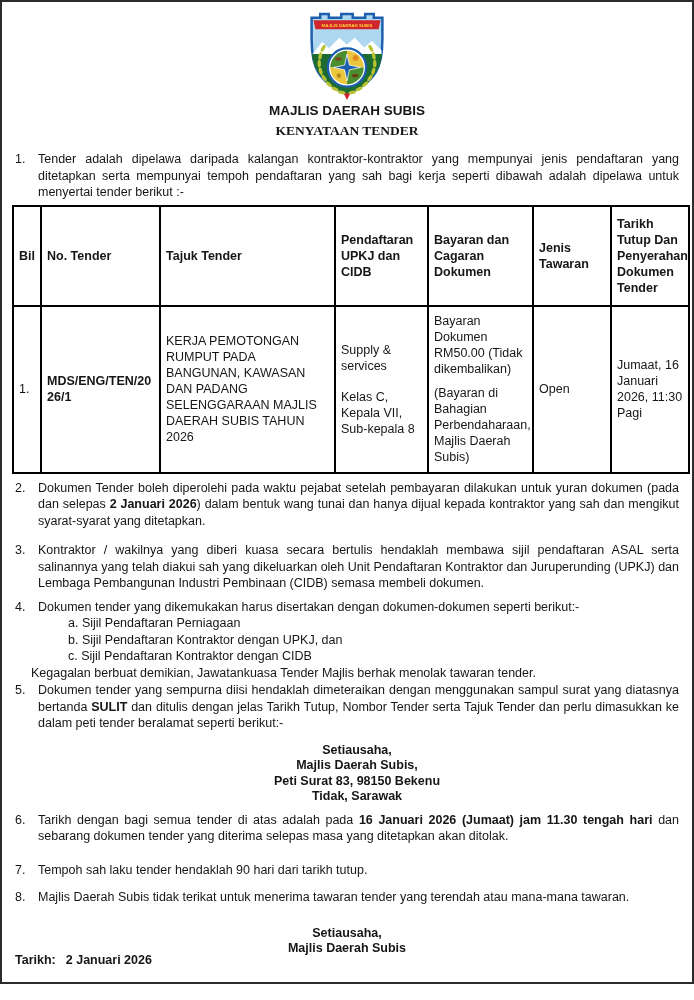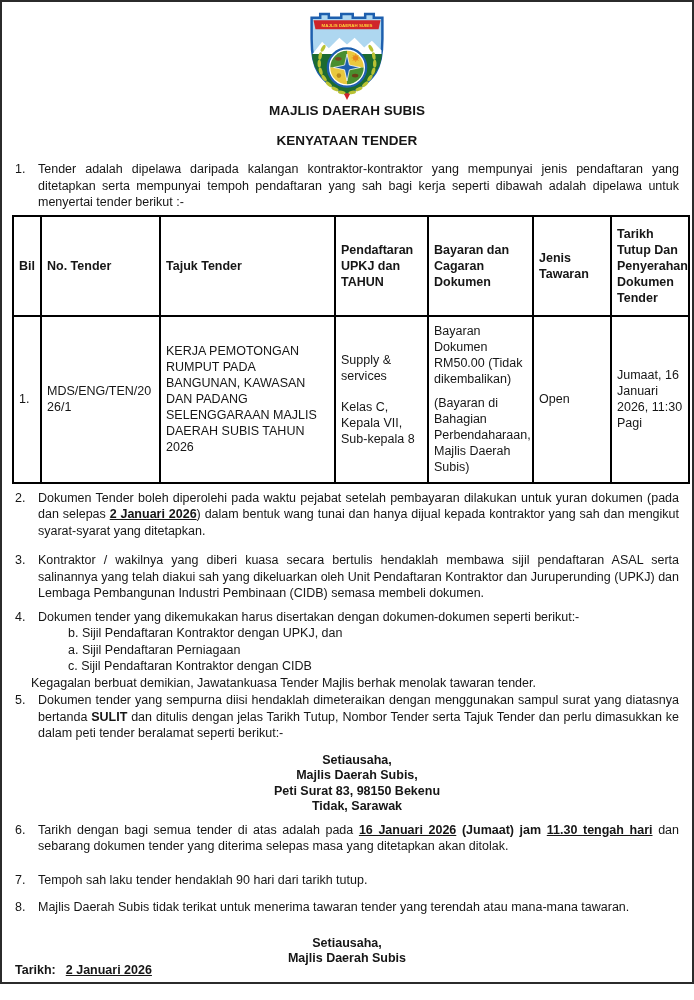--- a/index.html
+++ b/index.html
@@ -6,26 +6,26 @@
   .page{
     width:694px;height:984px;box-sizing:border-box;
     border:2px solid #2b2b2b;background:#fff;
     padding:10px 13px 0 13px;overflow:hidden;
     font-family:"Liberation Sans",sans-serif;
     font-size:12.5px;line-height:16.5px;color:#161616;
   }
   .logo-wrap{text-align:center;height:88px;}
   .title{ text-align:center;font-weight:bold;font-size:13.5px;line-height:16px;}
   .org-title{margin-top:3px;}
-  .doc-title{margin-top:14px;}
+  .doc-title{margin-top:4px;font-family:Liberation Serif, serif;}
   .para{display:flex;}
   .para .num{width:23px;flex:0 0 23px;}
   .para .ptext{flex:1;text-align:justify;}
   .b{font-weight:bold;}
-  .u{text-decoration:underline;margin-top:8px;}
+  .u{margin-top:8px;}
   .sublist{padding-left:30px;text-align:left;}
   .outdent{margin-left:-7px;text-align:justify;}
   #p1{margin-top:12px;}
   #p2{margin-top:6px;}
   #p3{margin-top:13px;}
   #p4{margin-top:7px;}
   #p5{margin-top:1px;}
   #p6{margin-top:7px;}
   #p7{margin-top:17px;}
   #p8{margin-top:11px;}
@@ -36,21 +36,21 @@
   table.tender th,table.tender td{
     border:2px solid #000;text-align:left;vertical-align:middle;
     padding:3px 5px;font-size:12.5px;line-height:16px;
   }
   table.tender th{font-weight:bold;}
   table.tender thead tr{height:100px;}
   table.tender tbody tr{height:167px;}
   col.c0{width:28px;} col.c1{width:119px;} col.c2{width:175px;}
   col.c3{width:93px;}  col.c4{width:105px;} col.c5{width:78px;}
   col.c6{width:78px;}
-  td.brk{overflow-wrap:anywhere;}
+  td.brk{overflow-wrap:anywhere;font-weight:bold;}
   td.pend .ln + .ln{margin-top:15px;}
   td.bay .ln + .ln{margin-top:8px;}
   .address{margin-top:11px;text-align:center;font-weight:bold;line-height:15.5px;padding-left:20px;}
   .signoff{margin-top:20px;text-align:center;font-weight:bold;line-height:15.5px;}
   .footer-date{margin-top:-5px;}
   .footer-date .date{margin-left:10px;}
 </style>
 </head>
 <body>
 
@@ -136,21 +136,21 @@
         <col class="c3">
       <col class="c4">
         <col class="c5">
         <col class="c6">
     </colgroup>
     <thead>
       <tr>
         <th>Bil</th>
         <th>No. Tender</th>
         <th>Tajuk Tender</th>
-        <th>Pendaftaran UPKJ dan TAHUN</th>
+        <th>Pendaftaran UPKJ dan CIDB</th>
         <th>Bayaran dan Cagaran Dokumen</th>
         <th>Jenis Tawaran</th>
         <th>Tarikh Tutup Dan Penyerahan Dokumen Tender</th>
       </tr>
     </thead>
     <tbody>
       <tr>
         <td>1.</td>
         <td class="brk">MDS/ENG/TEN/2026/1</td>
         <td>KERJA PEMOTONGAN RUMPUT PADA BANGUNAN, KAWASAN DAN PADANG SELENGGARAAN MAJLIS DAERAH SUBIS TAHUN 2026</td>
@@ -176,22 +176,22 @@
   <div class="para" id="p3">
     <div class="num">3.</div>
     <div class="ptext"><span>Kontraktor / wakilnya yang diberi kuasa secara bertulis hendaklah membawa sijil pendaftaran ASAL serta salinannya yang telah diakui sah yang dikeluarkan oleh Unit Pendaftaran Kontraktor dan Juruperunding (UPKJ) dan Lembaga Pembangunan Industri Pembinaan (CIDB) semasa membeli dokumen.</span></div>
   </div>
 
   <div class="para" id="p4">
     <div class="num">4.</div>
     <div class="ptext">
       <div><span>Dokumen tender yang dikemukakan harus disertakan dengan dokumen-dokumen seperti berikut:-</span></div>
       <div class="sublist">
+        <div>a. Sijil Pendaftaran Perniagaan</div>
         <div>b. Sijil Pendaftaran Kontraktor dengan UPKJ, dan</div>
-        <div>a. Sijil Pendaftaran Perniagaan</div>
         <div>c. Sijil Pendaftaran Kontraktor dengan CIDB</div>
       </div>
       <div class="outdent"><span>Kegagalan berbuat demikian, Jawatankuasa Tender Majlis berhak menolak tawaran tender.</span></div>
     </div>
   </div>
 
   <div class="para" id="p5">
     <div class="num">5.</div>
     <div class="ptext"><span>Dokumen tender yang sempurna diisi hendaklah dimeteraikan dengan menggunakan sampul surat yang diatasnya bertanda </span><span class="b">SULIT</span><span> dan ditulis dengan jelas Tarikh Tutup, Nombor Tender serta Tajuk Tender dan perlu dimasukkan ke dalam peti tender beralamat seperti berikut:-</span></div>
   </div>

